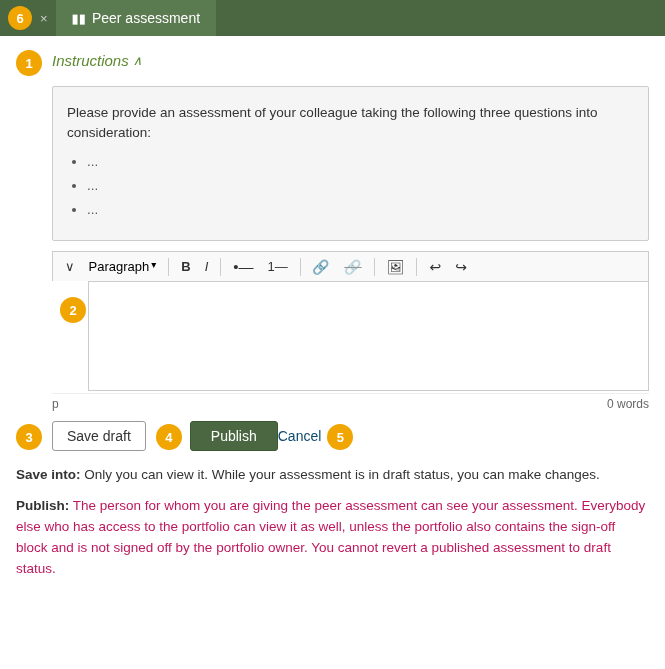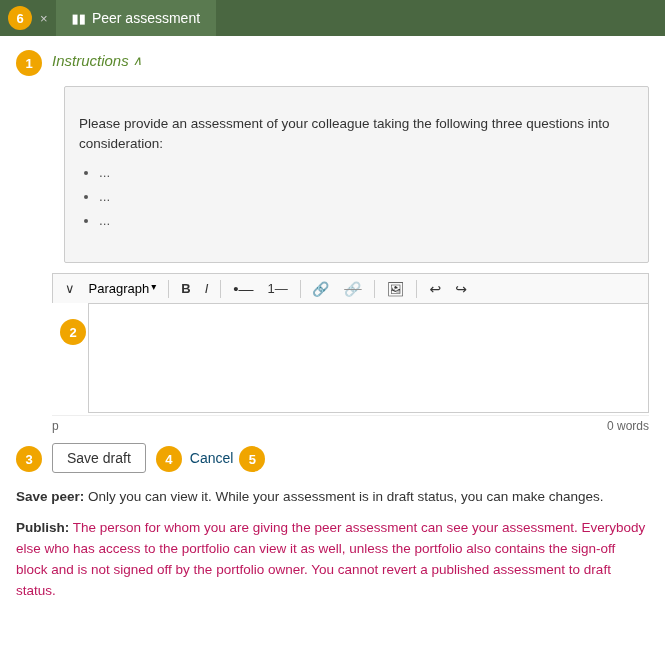--- a/index.html
+++ b/index.html
@@ -98,22 +98,22 @@
       font-weight: normal;
     }
     .chevron-icon {
       color: #5c8a2e;
       font-size: 13px;
     }
 
     .instructions-box {
       border: 1px solid #ccc;
       background: #f5f5f5;
-      padding: 27px 14px;
-      margin: 8px 0 10px 48px;
+      padding: 16px 14px;
+      margin: 8px 0 10px 36px;
       font-size: 13.5px;
       line-height: 1.5;
       border-radius: 2px;
     }
     .instructions-box ul {
       margin: 8px 0 0 20px;
     }
     .instructions-box ul li {
       margin-bottom: 4px;
       color: #555;
@@ -306,26 +306,27 @@
     <div class="word-count-bar">
       <span>p</span>
       <span>0 words</span>
     </div>
   </div>
 
   <div style="display:flex; align-items:center; gap:0; margin-top:10px;">
     <div class="step-badge" style="margin-right:10px;">3</div>
     <button class="btn-save-draft">Save draft</button>
     <div class="step-badge" style="margin-left:10px; margin-right:8px;">4</div>
+    <button class="btn-publish">Publish</button>
     <span style="color:#0c4a6e; cursor:pointer; font-size:14px;">Cancel</span>
     <div class="step-badge" style="margin-left:6px;">5</div>
   </div>
 
   <div class="help-text">
     <p>
-      <strong>Save peer:</strong><span> Only you can view it. While your assessment is in draft status, you can make changes.</span>
+      <strong>Save into:</strong><span> Only you can view it. While your assessment is in draft status, you can make changes.</span>
     </p>
     <p>
       <strong>Publish:</strong><span class="highlight"> The person for whom you are giving the peer assessment can see your assessment. Everybody else who has access to the portfolio can view it as well, unless the portfolio also contains the sign-off block and is not signed off by the portfolio owner. You cannot revert a published assessment to draft status.</span>
     </p>
   </div>
 
 </div>
 
 </body></html>

